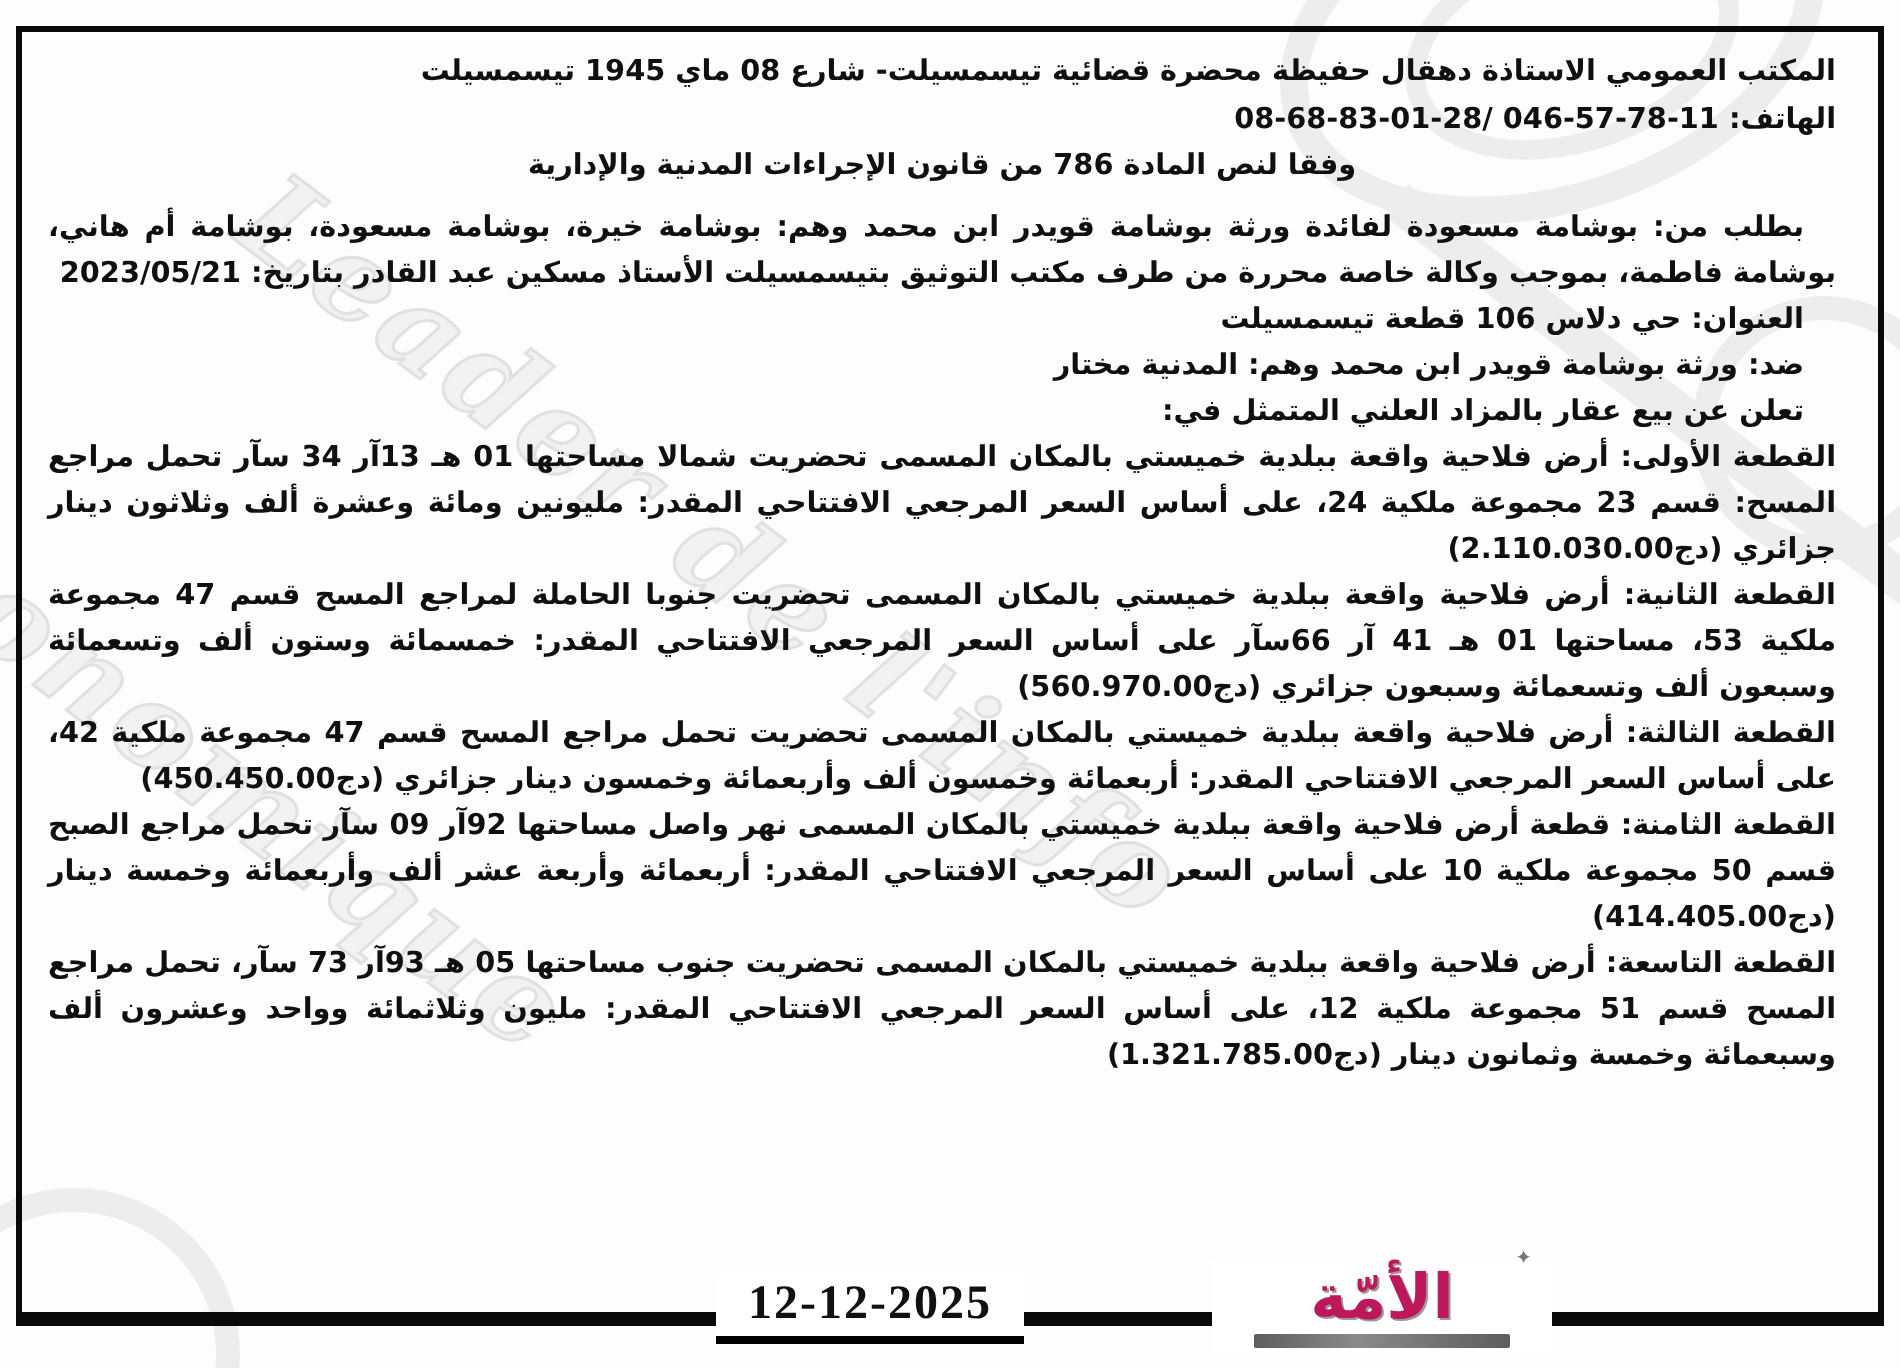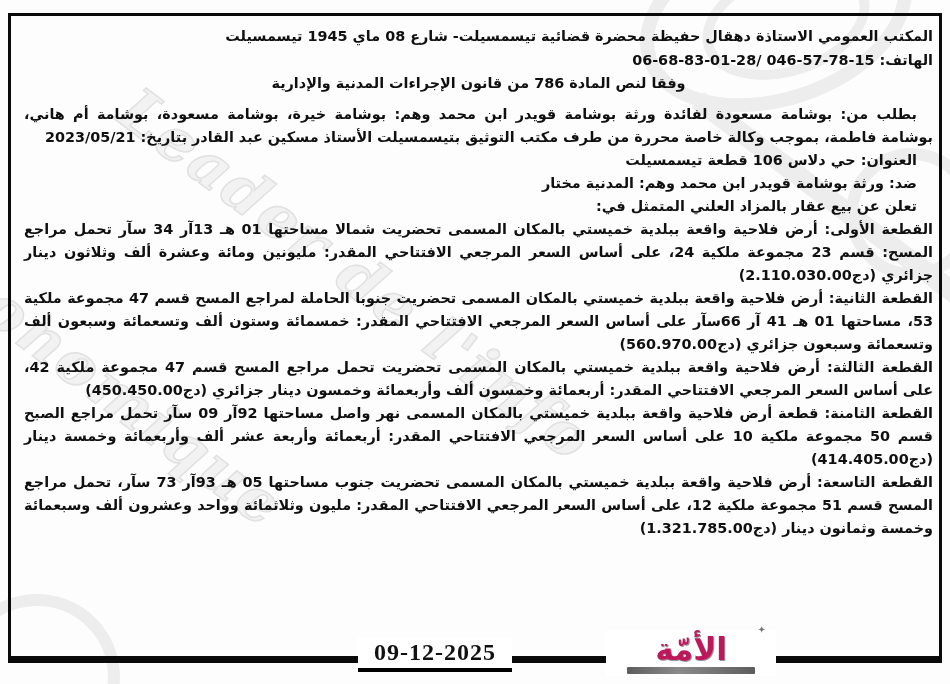--- a/index.html
+++ b/index.html
@@ -17,21 +17,21 @@
   .ring-1{left:636px;top:-72px;width:252px;height:150px;border-width:14px;transform:rotate(-18deg);}
   .ring-2{left:700px;top:-32px;width:152px;height:88px;border-width:10px;transform:rotate(-18deg);}
   .ring-3{left:846px;top:148px;width:108px;height:108px;border-width:12px;}
   .ring-4{left:-46px;top:594px;width:142px;height:142px;border-width:12px;}
   .diag{position:absolute;background:#ededed;}
   .diag-1{left:704px;top:92px;width:330px;height:20px;transform:rotate(37deg);transform-origin:0 0;}
 
   
   .frame{position:absolute;left:8px;right:8px;top:13px;bottom:21px;
          border:3px solid #0a0a0a;border-bottom-width:7px;
-         padding:8px 6px 0 13px;direction:rtl;z-index:1;}
+         padding:8px 21px 0 13px;direction:rtl;z-index:1;}
   .frame p{margin:0;font-size:14.4px;line-height:23px;font-weight:bold;color:#101010;
            text-align:justify;}
   .hdr{line-height:24px !important;text-align:right !important;}
   .center{text-align:center !important;}
   .t-top{margin-top:2px !important;}
   .blk{margin-top:8px !important;}
   .indent{text-indent:16px;}
 
   
   .date-box{position:absolute;left:358px;bottom:12px;z-index:2;background:#ffffff;
@@ -58,38 +58,38 @@
     <div class="wm-text wm-2">économique</div>
     <div class="ring ring-1"></div>
     <div class="ring ring-2"></div>
     <div class="ring ring-3"></div>
     <div class="ring ring-4"></div>
     <div class="diag diag-1"></div>
   </div>
 
   <div class="frame">
     <p class="hdr">المكتب العمومي الاستاذة دهقال حفيظة محضرة قضائية تيسمسيلت- شارع 08 ماي 1945 تيسمسيلت</p>
-    <p class="hdr">الهاتف: ‪06-68-83-01-28‬/ ‪046-57-78-15‬</p>
+    <p class="hdr">الهاتف: ‪08-68-83-01-28‬/ ‪046-57-78-11‬</p>
 
     <p class="center">وفقا لنص المادة 786 من قانون الإجراءات المدنية والإدارية</p>
 
     <p class="indent blk">بطلب من: بوشامة مسعودة لفائدة ورثة بوشامة قويدر ابن محمد وهم: بوشامة خيرة، بوشامة مسعودة، بوشامة أم هاني، بوشامة فاطمة، بموجب وكالة خاصة محررة من طرف مكتب التوثيق بتيسمسيلت الأستاذ مسكين عبد القادر بتاريخ: 2023/05/21</p>
     <p class="indent">العنوان: حي دلاس 106 قطعة تيسمسيلت</p>
     <p class="indent">ضد: ورثة بوشامة قويدر ابن محمد وهم: المدنية مختار</p>
     <p class="indent">تعلن عن بيع عقار بالمزاد العلني المتمثل في:</p>
 
     <p>القطعة الأولى: أرض فلاحية واقعة ببلدية خميستي بالمكان المسمى تحضريت شمالا مساحتها 01 هـ 13آر 34 سآر تحمل مراجع المسح: قسم 23 مجموعة ملكية 24، على أساس السعر المرجعي الافتتاحي المقدر: مليونين ومائة وعشرة ألف وثلاثون دينار جزائري ‪(2.110.030.00دج)‬</p>
     <p>القطعة الثانية: أرض فلاحية واقعة ببلدية خميستي بالمكان المسمى تحضريت جنوبا الحاملة لمراجع المسح قسم 47 مجموعة ملكية 53، مساحتها 01 هـ 41 آر 66سآر على أساس السعر المرجعي الافتتاحي المقدر: خمسمائة وستون ألف وتسعمائة وسبعون ألف وتسعمائة وسبعون جزائري ‪(560.970.00دج)‬</p>
     <p>القطعة الثالثة: أرض فلاحية واقعة ببلدية خميستي بالمكان المسمى تحضريت تحمل مراجع المسح قسم 47 مجموعة ملكية 42، على أساس السعر المرجعي الافتتاحي المقدر: أربعمائة وخمسون ألف وأربعمائة وخمسون دينار جزائري ‪(450.450.00دج)‬</p>
     <p>القطعة الثامنة: قطعة أرض فلاحية واقعة ببلدية خميستي بالمكان المسمى نهر واصل مساحتها 92آر 09 سآر تحمل مراجع الصبح قسم 50 مجموعة ملكية 10 على أساس السعر المرجعي الافتتاحي المقدر: أربعمائة وأربعة عشر ألف وأربعمائة وخمسة دينار ‪(414.405.00دج)‬</p>
     <p>القطعة التاسعة: أرض فلاحية واقعة ببلدية خميستي بالمكان المسمى تحضريت جنوب مساحتها 05 هـ 93آر 73 سآر، تحمل مراجع المسح قسم 51 مجموعة ملكية 12، على أساس السعر المرجعي الافتتاحي المقدر: مليون وثلاثمائة وواحد وعشرون ألف وسبعمائة وخمسة وثمانون دينار ‪(1.321.785.00دج)‬</p>
 
   </div>
 
-  <div class="date-box">09-12-2025</div>
+  <div class="date-box">12-12-2025</div>
 
   <div class="logo-box">
     <span class="logo-star">✦</span>
     <div class="logo-text">الأمّة</div>
     <div class="logo-tagline"></div>
   </div>
 
 </div>
 
 </body></html>

